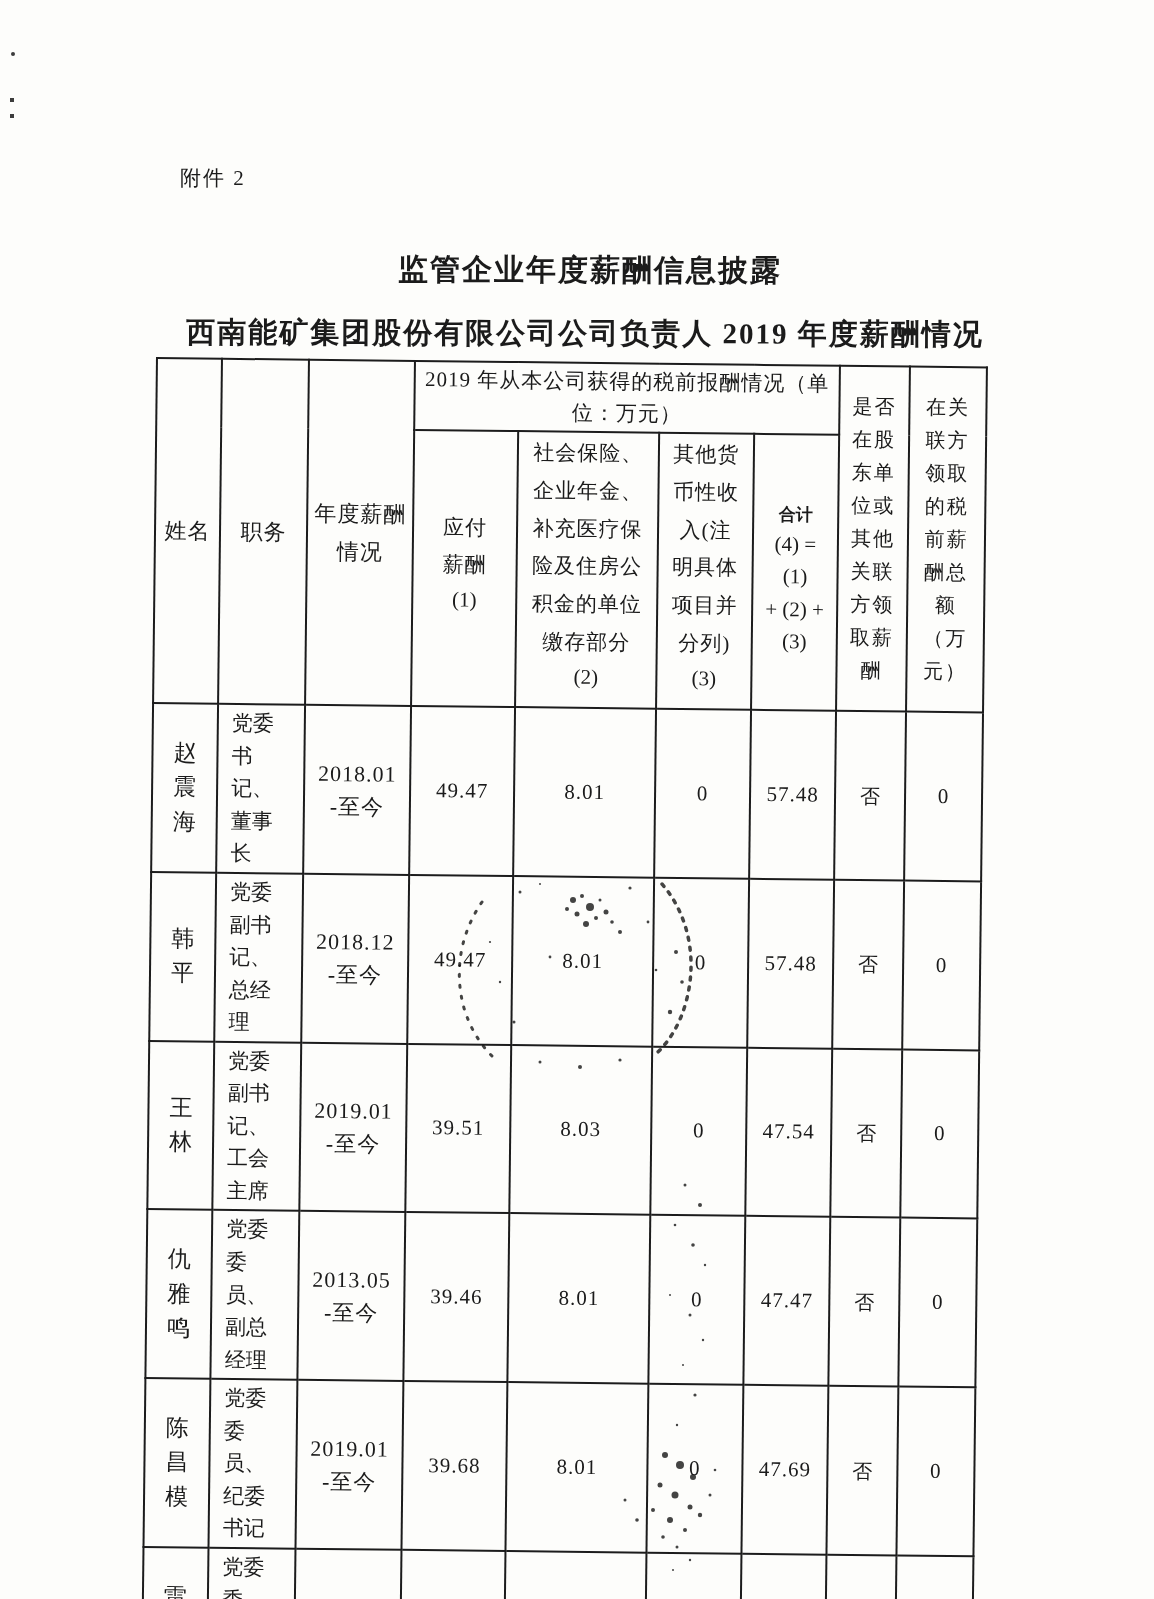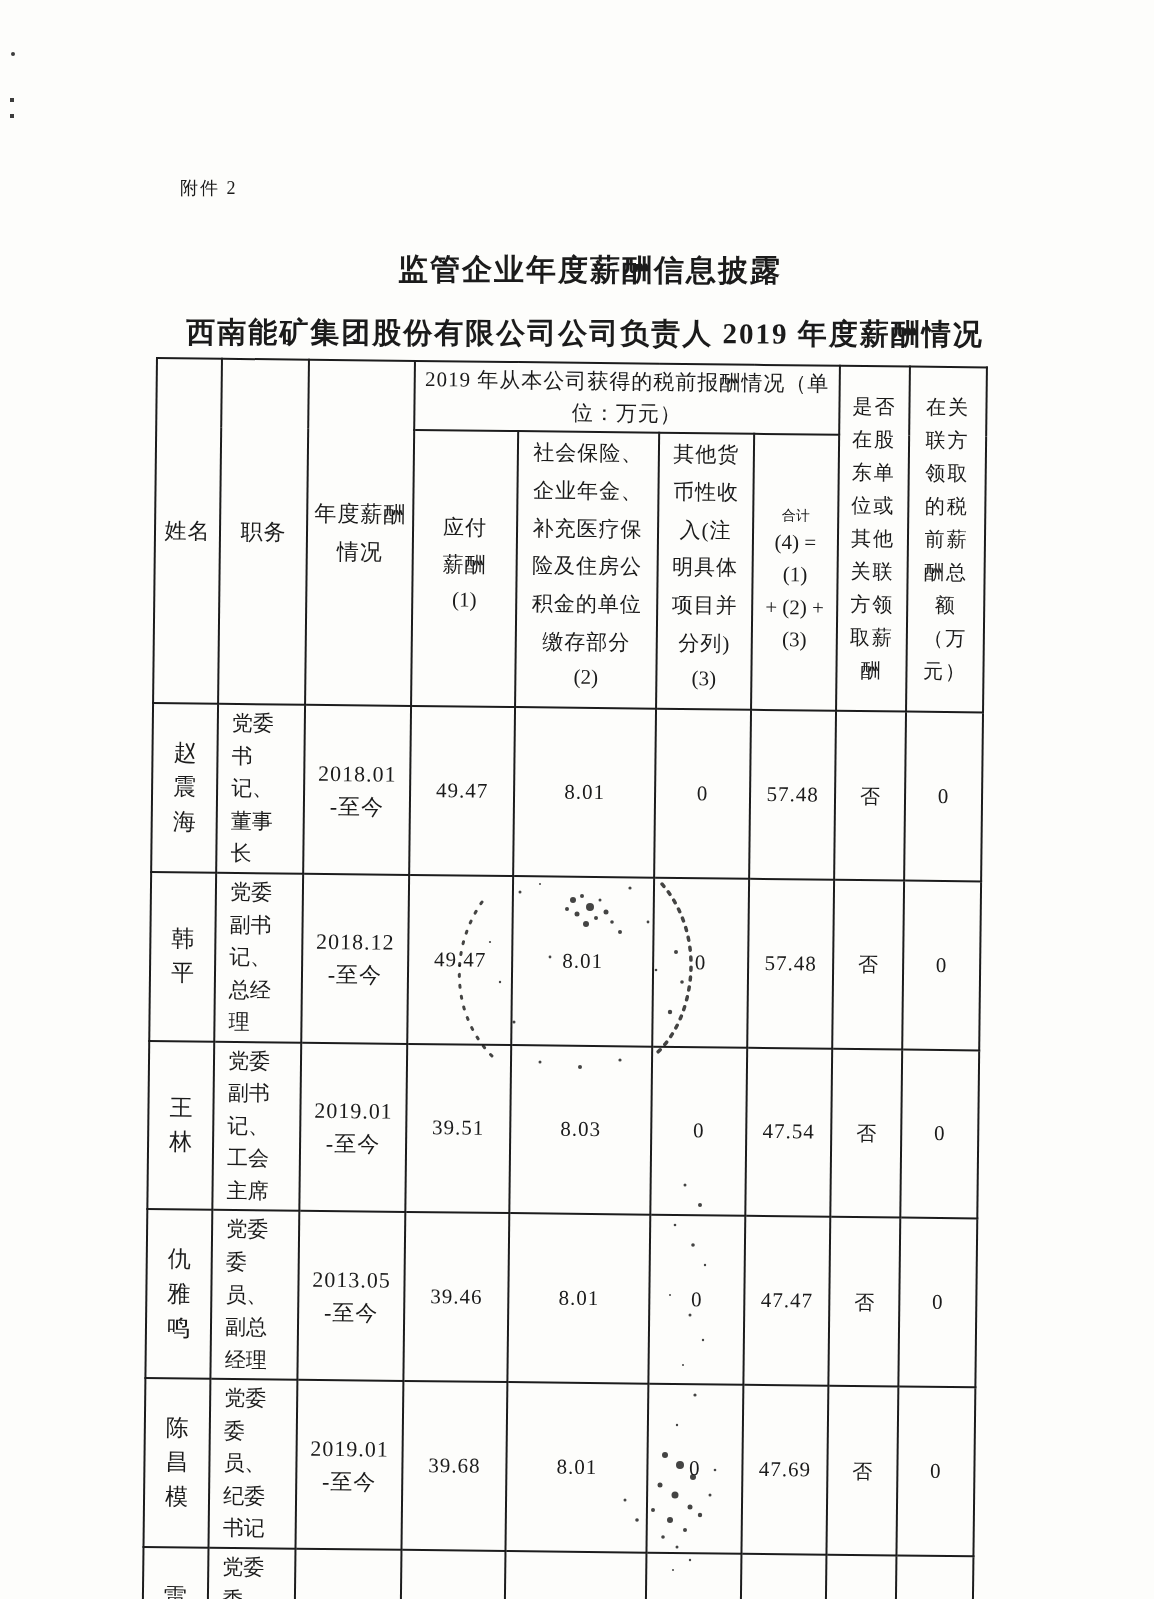--- a/index.html
+++ b/index.html
@@ -10,22 +10,22 @@
     background: #fdfdfb;
     overflow: hidden;
     font-family: "Liberation Serif", "DejaVu Serif", serif;
     color: #1b1b1b;
   }
 
   
   .attachment-label {
     position: absolute;
     left: 180px;
-    top: 176px;
-    font-size: 18px;
+    top: 164px;
+    font-size: 21px;
     letter-spacing: 2px;
   }
   .doc-title {
     position: absolute;
     left: 160px;
     top: 250px;
     width: 860px;
     text-align: center;
     font-size: 30px;
     font-weight: bold;
@@ -70,21 +70,21 @@
   .h-group { font-size: 21px; line-height: 1.6; padding: 4px 14px; letter-spacing: 1px; }
   .hdr-main { font-size: 22px; letter-spacing: 1px; }
   .hdr-main .wrapbox { display: inline-block; max-width: 96px; line-height: 1.7; }
 
   .hdr-stack { display: flex; flex-direction: column; height: 100%; align-items: center; }
   .hdr-text  { flex: 1; display: flex; align-items: center; justify-content: center; font-size: 21px; line-height: 1.8; letter-spacing: 1px; }
   .hdr-num   { padding-bottom: 12px; font-size: 21px; }
   .w-payable { display: inline-block; width: 2.3em; }
   .w-insur   { display: inline-block; width: 100%; padding: 0 6px; box-sizing: border-box; }
   .w-other   { display: inline-block; width: 3.4em; }
-  .total-label { padding-top: 26px; font-size: 14px; }
+  .total-label { padding-top: 26px; font-size: 17px; font-weight: bold; }
   .total-formula { flex: 1; display: flex; align-items: center; justify-content: center; white-space: pre-line; font-size: 21px; line-height: 1.55; padding-bottom: 10px; }
 
   .v-col span { display: inline-block; width: 2.2em; font-size: 20px; line-height: 1.65; letter-spacing: 2px; }
 
   td.cell-name  { font-size: 23px; }
   td.cell-name span { display: inline-block; width: 1.1em; word-break: break-all; line-height: 1.5; }
   td.cell-pos   { font-size: 21px; }
   td.cell-pos span { display: inline-block; width: 2.8em; line-height: 1.55; text-align: left; }
   td.cell-term  { font-size: 22px; white-space: pre-line; line-height: 1.5; letter-spacing: 1px; }
   td.cell-num   { font-size: 21px; letter-spacing: 1px; }

